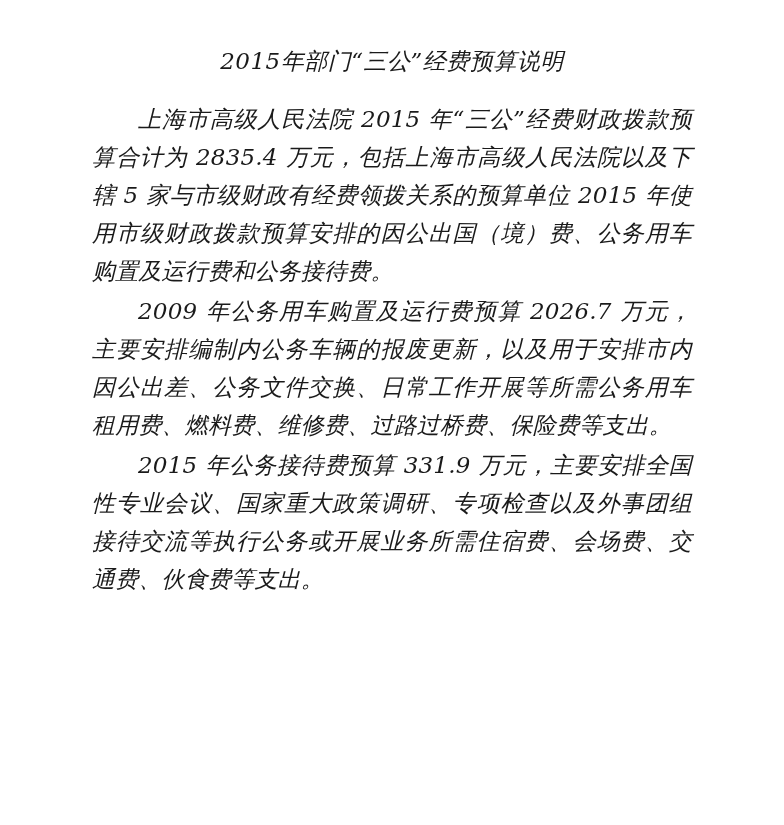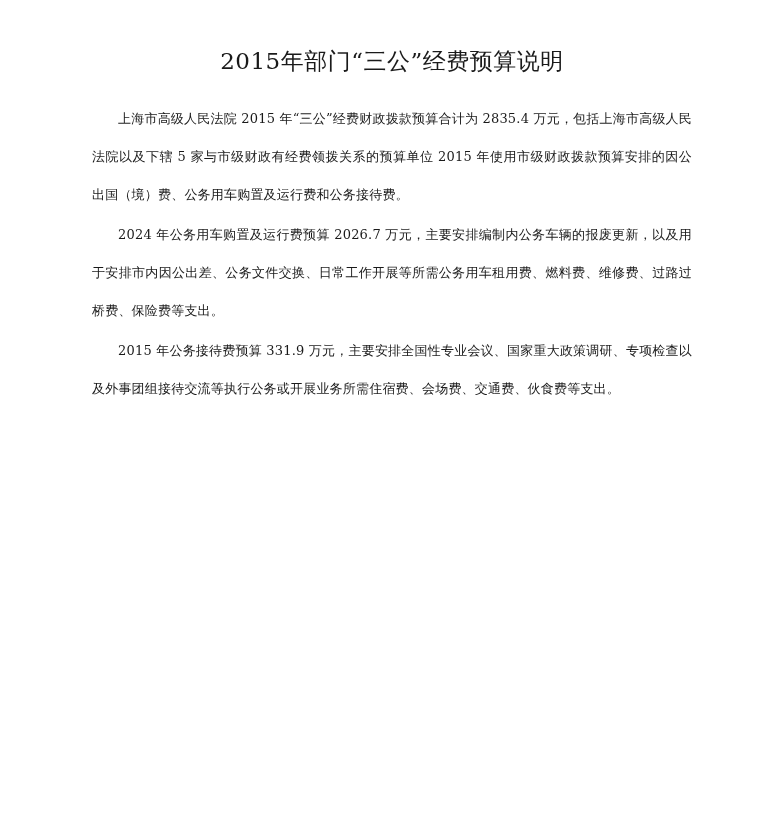--- a/index.html
+++ b/index.html
@@ -13,44 +13,45 @@
     font-family: "DejaVu Serif", "Liberation Serif", serif;
     color: #1a1a1a;
     overflow: hidden;
   }
   .page {
     width: 784px;
     height: 727px;
     box-sizing: border-box;
     padding: 44px 92px 0 92px;
     position: relative;
+    font-style: italic;
   }
   .doc-title {
     text-align: center;
     font-size: 23px;
     line-height: 34px;
     font-weight: normal;
     letter-spacing: 0.5px;
     margin: 0 0 22px 0;
     font-family: "DejaVu Serif", "Liberation Serif", serif;
   }
   .para {
-    font-size: 13px;
+    font-size: 23px;
     line-height: 38px;
     text-align: justify;
     text-justify: inter-ideograph;
     text-indent: 2em;
     margin: 0 0 2px 0;
     letter-spacing: 0.2px;
   }
   .para:last-child {
     margin-bottom: 0;
   }
 </style>
 </head>
 <body>
 
 <div class="page">
   <h1 class="doc-title">2015年部门“三公”经费预算说明</h1>
   <p class="para">上海市高级人民法院 2015 年“三公”经费财政拨款预算合计为 2835.4 万元，包括上海市高级人民法院以及下辖 5 家与市级财政有经费领拨关系的预算单位 2015 年使用市级财政拨款预算安排的因公出国（境）费、公务用车购置及运行费和公务接待费。</p>
-  <p class="para">2024 年公务用车购置及运行费预算 2026.7 万元，主要安排编制内公务车辆的报废更新，以及用于安排市内因公出差、公务文件交换、日常工作开展等所需公务用车租用费、燃料费、维修费、过路过桥费、保险费等支出。</p>
+  <p class="para">2009 年公务用车购置及运行费预算 2026.7 万元，主要安排编制内公务车辆的报废更新，以及用于安排市内因公出差、公务文件交换、日常工作开展等所需公务用车租用费、燃料费、维修费、过路过桥费、保险费等支出。</p>
   <p class="para">2015 年公务接待费预算 331.9 万元，主要安排全国性专业会议、国家重大政策调研、专项检查以及外事团组接待交流等执行公务或开展业务所需住宿费、会场费、交通费、伙食费等支出。</p>
 </div>
 
 </body></html>

